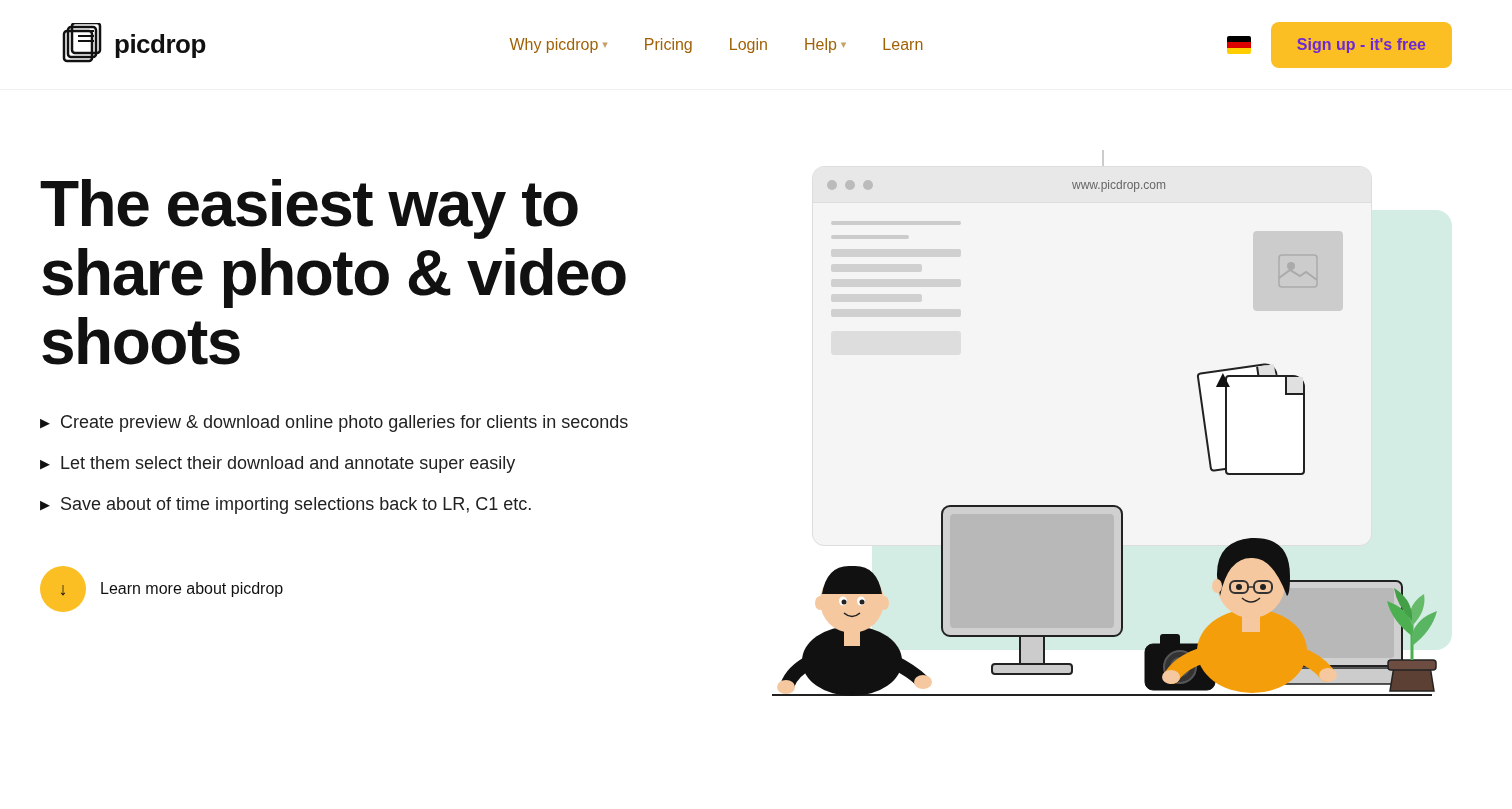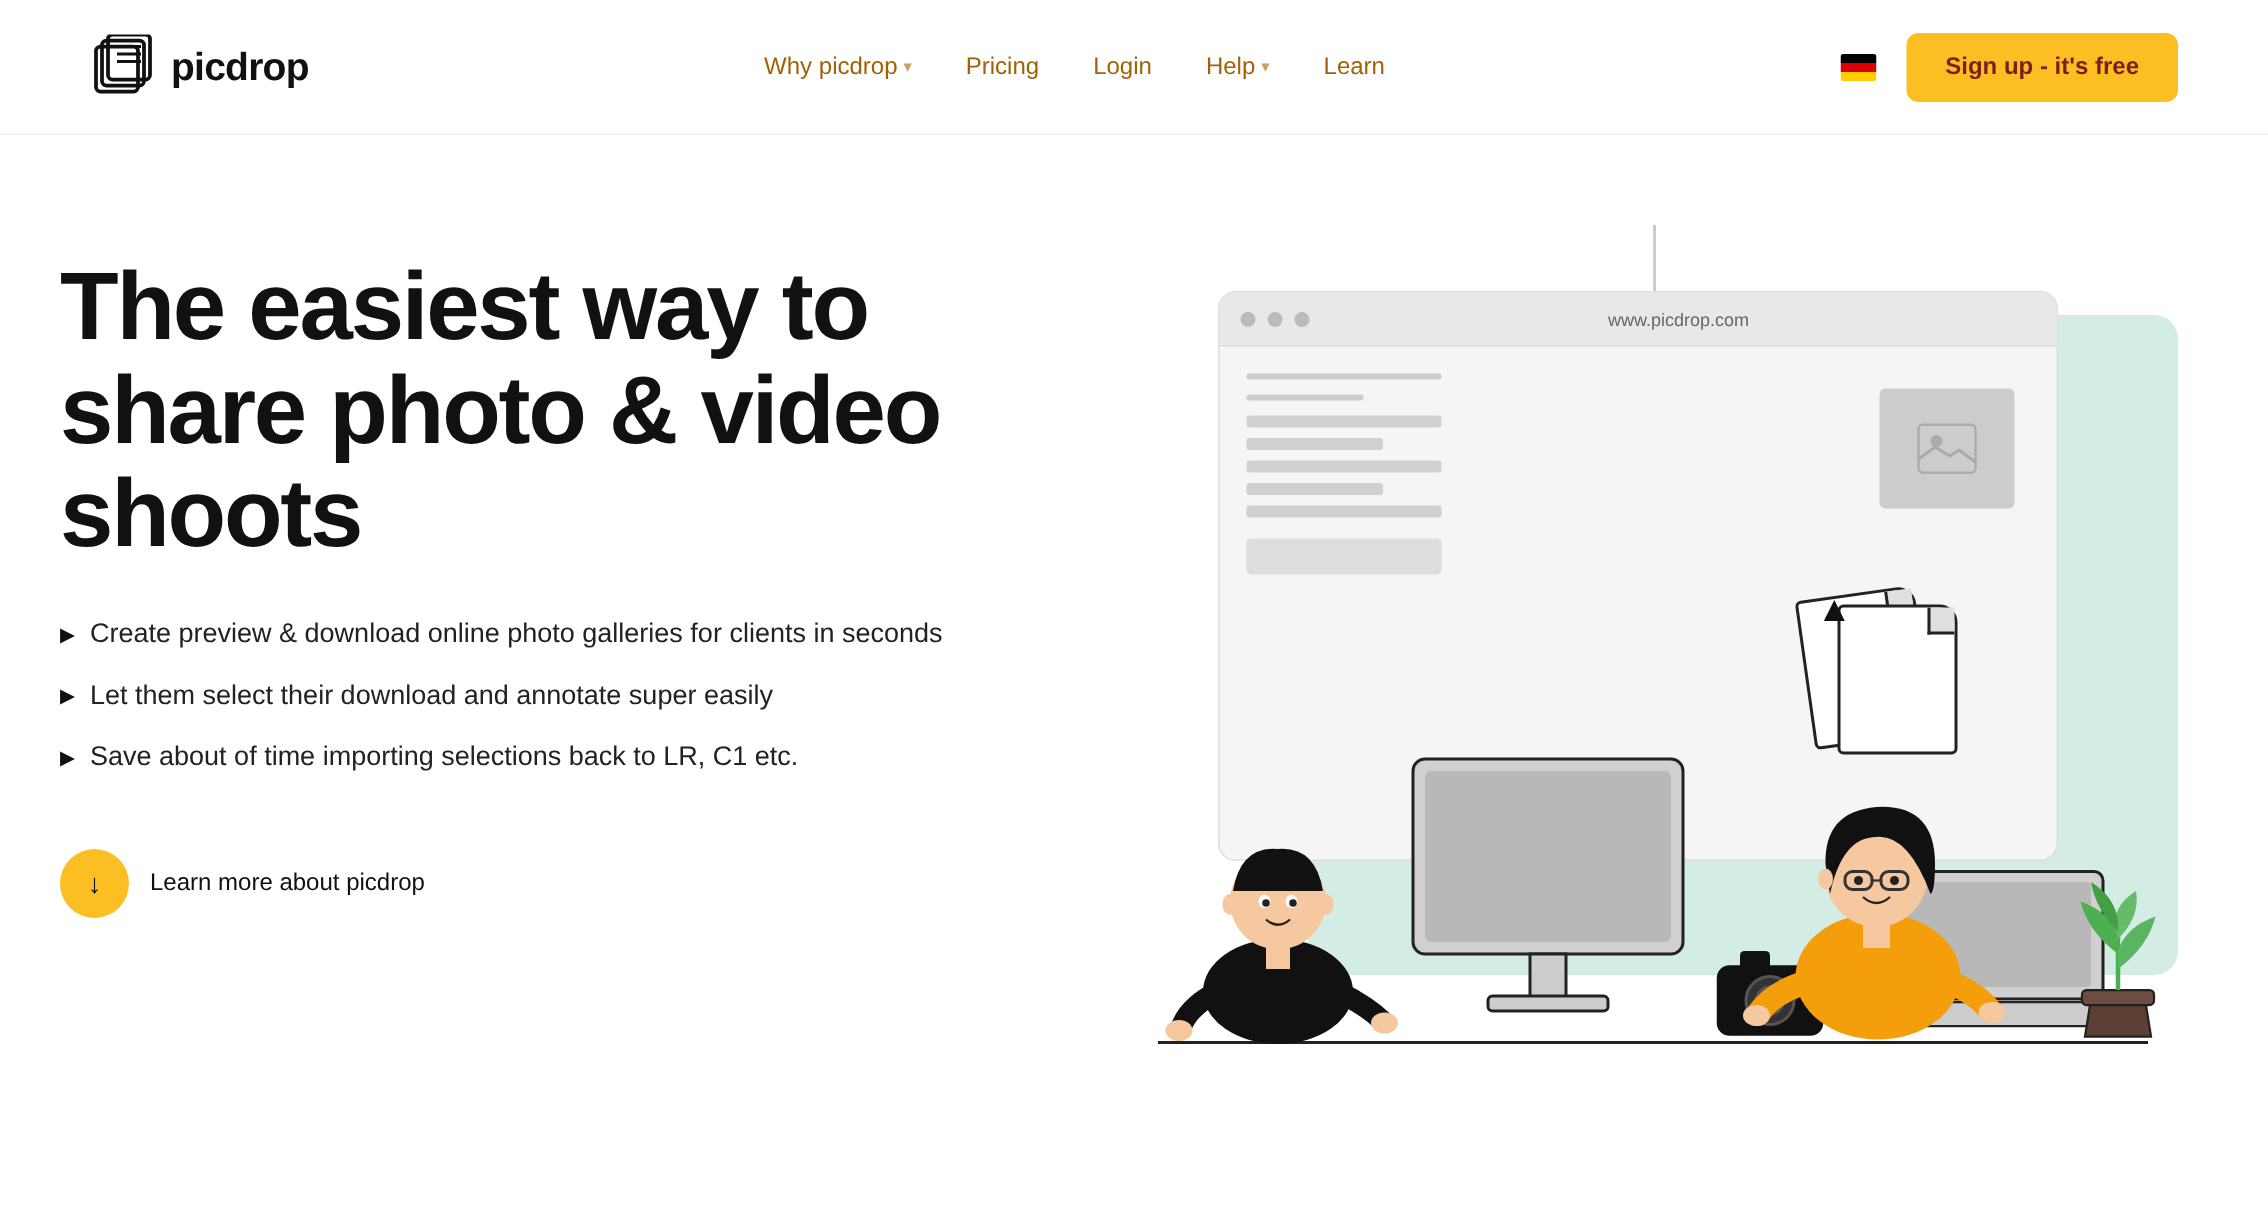--- a/index.html
+++ b/index.html
@@ -13,21 +13,21 @@
     .nav-logo { display: flex; align-items: center; gap: 10px; text-decoration: none; color: #111; }
     .nav-logo-text { font-size: 26px; font-weight: 700; letter-spacing: -0.5px; }
     .nav-links { display: flex; align-items: center; gap: 36px; }
     .nav-links a { text-decoration: none; color: #a16207; font-size: 16px; font-weight: 500; display: flex; align-items: center; gap: 4px; }
     .nav-right { display: flex; align-items: center; gap: 20px; }
     .nav-flag { width: 24px; height: 18px; border-radius: 2px; overflow: hidden; display: inline-flex; flex-direction: column; }
     .flag-top { background: #000; flex: 1; }
     .flag-mid { background: #DD0000; flex: 1; }
     .flag-bot { background: #FFCE00; flex: 1; }
     .nav-signup {
-      background: #FBBF24; color: #7f1d1d; font-weight: 700; font-size: 16px;
+      background: #FBBF24; color: #6d28d9; font-weight: 700; font-size: 16px;
       padding: 14px 26px; border-radius: 8px; text-decoration: none; white-space: nowrap;
     }
     .chevron { font-size: 11px; opacity: 0.6; }
 
     
     .hero {
       display: flex; align-items: flex-start; justify-content: space-between;
       padding: 60px 60px 40px 40px; min-height: 680px; position: relative;
     }
     .hero-left { flex: 0 0 600px; padding-top: 20px; }
@@ -49,21 +49,21 @@
     }
 
     
     .bg-green-rect {
       position: absolute; top: 60px; right: 0; width: 580px; height: 440px;
       background: #D4EDE4; border-radius: 16px; z-index: 0;
     }
 
     
     .browser-window {
-      position: absolute; top: 44px; left: 60px; width: 560px; height: 380px;
+      position: absolute; top: 16px; left: 60px; width: 560px; height: 380px;
       background: #f5f5f5; border-radius: 12px; border: 1.5px solid #ddd;
       z-index: 2; overflow: hidden;
     }
     .browser-bar {
       background: #e8e8e8; height: 36px; display: flex; align-items: center;
       padding: 0 14px; gap: 8px; border-bottom: 1px solid #ddd;
     }
     .browser-dot { width: 10px; height: 10px; border-radius: 50%; background: #bbb; }
     .browser-url {
       flex: 1; text-align: center; font-size: 12px; color: #666; margin: 0 10px;

